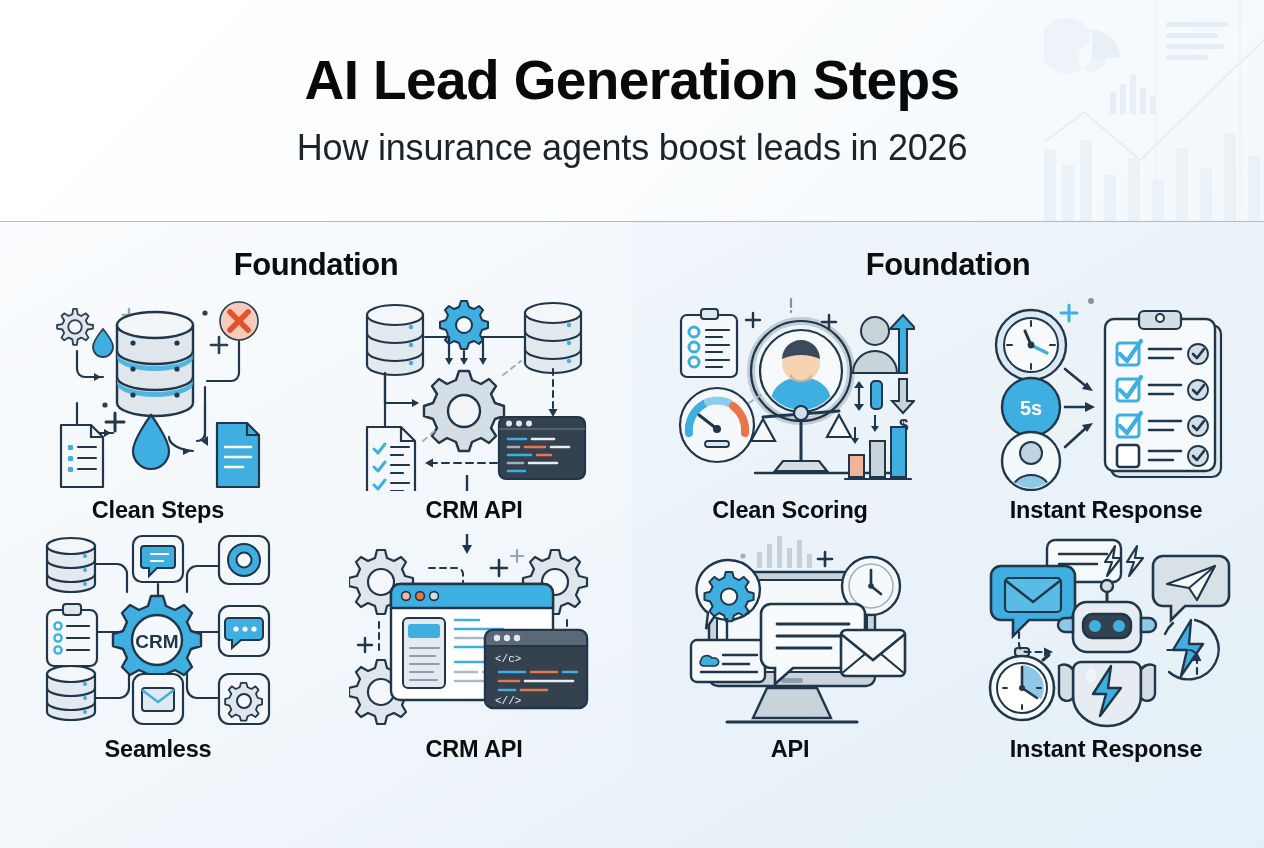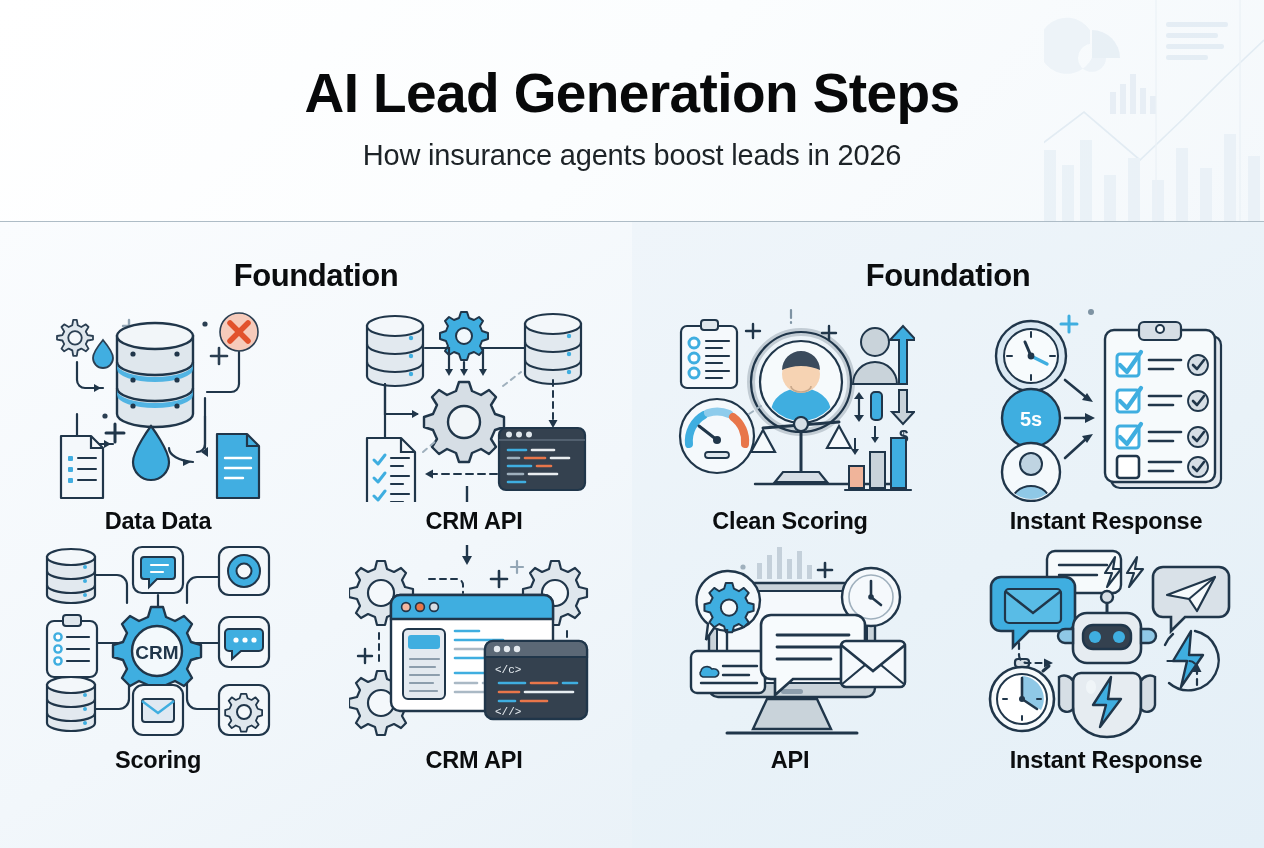--- a/index.html
+++ b/index.html
@@ -17,32 +17,32 @@
   }
 
   
   .bg-deco { position:absolute; pointer-events:none; }
   #bg-top-right { top:0; right:0; width:220px; height:225px; opacity:.55; }
   #bg-bottom-left { bottom:0; left:0; width:330px; height:230px; opacity:.5; }
   #bg-bottom-right { bottom:0; right:0; width:280px; height:170px; opacity:.35; }
 
   
   #header {
-    position:absolute; top:8px; left:0; width:1264px; height:221px;
+    position:absolute; top:0; left:0; width:1264px; height:221px;
     display:flex; flex-direction:column;
     align-items:center; justify-content:center;
   }
   #title {
     font-size:55px; font-weight:bold; color:#08090a;
     letter-spacing:-.6px; line-height:1.05;
     text-align:center;
   }
   #subtitle {
     margin-top:17px;
-    font-size:29px; font-weight:400; color:#1d2327;
+    font-size:36px; font-weight:400; color:#1d2327;
     text-align:center; letter-spacing:-.2px;
   }
 
   
   #hdivider {
     position:absolute; top:221px; left:0; width:1264px; height:1.6px;
     background:#aebcc6;
   }
   #vdivider {
     position:absolute; top:223px; left:632px; width:1.4px; height:588px;
@@ -51,21 +51,21 @@
 
   
   .panel {
     position:absolute; top:222px; height:626px;
     display:flex; flex-direction:column; align-items:center;
   }
   #panel-foundation { left:0;   width:632px; background:linear-gradient(150deg,#fafcfe 0%,#f2f7fb 60%,#eaf2f8 100%); }
   #panel-automation { left:632px; width:632px; background:linear-gradient(150deg,#eff5fa 0%,#e9f2f8 55%,#e4eff7 100%); }
 
   .panel-title {
-    margin-top:36px;
+    margin-top:25px;
     font-size:31px; font-weight:bold; color:#0b0d0f;
     letter-spacing:-.4px;
   }
 
   .cards {
     margin-top:12px;
     display:grid;
     grid-template-columns:1fr 1fr;
     width:632px;
     row-gap:10px;
@@ -246,21 +246,21 @@
           <g transform="translate(182,126)">
             <path d="M2 2 h30 l12 12 v52 H2 Z" fill="#41AEE1" stroke="#20364a" stroke-width="2.2" stroke-linejoin="round"></path>
             <path d="M32 2 v12 h12" fill="none" stroke="#20364a" stroke-width="2.2"></path>
             <g stroke="#ffffff" stroke-width="2.4" stroke-linecap="round">
               <line x1="10" y1="26" x2="36" y2="26"></line>
                 <line x1="10" y1="36" x2="36" y2="36"></line>
                 <line x1="10" y1="46" x2="28" y2="46"></line>
             </g>
           </g>
         </svg>
-        <div class="card-label">Data Data</div>
+        <div class="card-label">Clean Steps</div>
       </div>
 
       <div class="card">
         <svg class="card-art" viewBox="0 0 250 196">
 
           <g transform="translate(16,10)">
             <path d="M2 10 v50 a28 10 0 0 0 56 0 V10 Z" fill="#e2e9ef" stroke="#20364a" stroke-width="2.2"></path>
             <ellipse cx="30" cy="10" rx="28" ry="10" fill="#f3f7fa" stroke="#20364a" stroke-width="2.2"></ellipse>
             <path d="M2 28 a28 10 0 0 0 56 0" fill="none" stroke="#20364a" stroke-width="2.2"></path>
             <path d="M2 46 a28 10 0 0 0 56 0" fill="none" stroke="#20364a" stroke-width="2.2"></path>
@@ -449,21 +449,21 @@
             <rect x="9" y="14" width="32" height="23" rx="3" fill="#dfe9f2" stroke="#20364a" stroke-width="2"></rect>
             <path d="M9 16 l16 12 l16 -12" fill="none" stroke="#3FAEE0" stroke-width="2.4"></path>
           </g>
 
           <g transform="translate(186,140)">
             <rect x="0" y="0" width="50" height="50" rx="10" fill="#f4f8fb" stroke="#20364a" stroke-width="2.2"></rect>
             <path d="M22 8 L28 8 L29.5 13 L34 15 L38.5 12 L42 16 L39 20.5 L41 25 L46 26.5 L46 32.5 L41 34 L39 38.5 L42 43 L38.5 47 L34 44 L29.5 46 L28 51 L22 51 L20.5 46 L16 44 L11.5 47 L8 43 L11 38.5 L9 34 L4 32.5 L4 26.5 L9 25 L11 20.5 L8 16 L11.5 12 L16 15 L20.5 13 Z" fill="#dfe7ed" stroke="#20364a" stroke-width="2" stroke-linejoin="round" transform="scale(.88) translate(3,2)"></path>
             <circle cx="25" cy="27" r="7" fill="#f4f8fb" stroke="#20364a" stroke-width="2"></circle>
           </g>
         </svg>
-        <div class="card-label">Scoring</div>
+        <div class="card-label">Seamless</div>
       </div>
 
       <div class="card">
         <svg class="card-art" viewBox="0 0 250 196">
 
           <g stroke="#20364a" stroke-width="2.4" fill="none" stroke-linecap="round">
             <line x1="118" y1="-6" x2="118" y2="14"></line>
           </g>
           <path d="M118 20 l-5 -9 h10 Z" fill="#20364a"></path>
 

